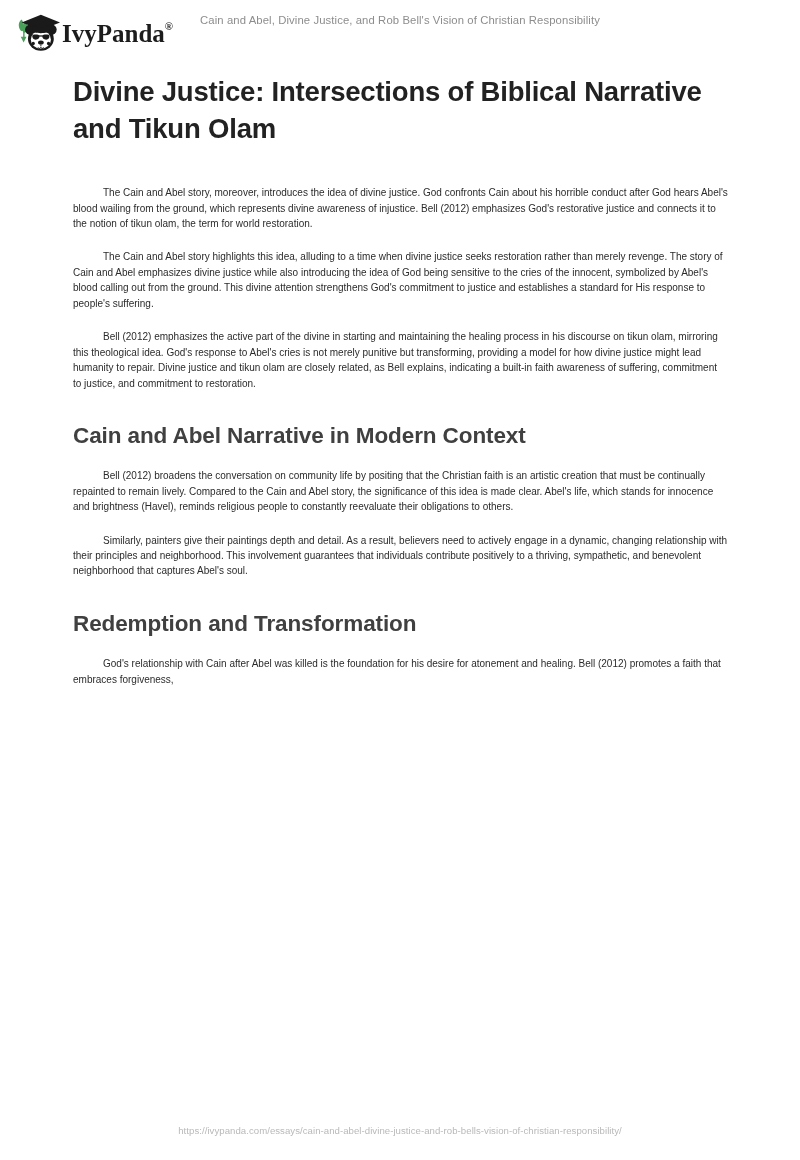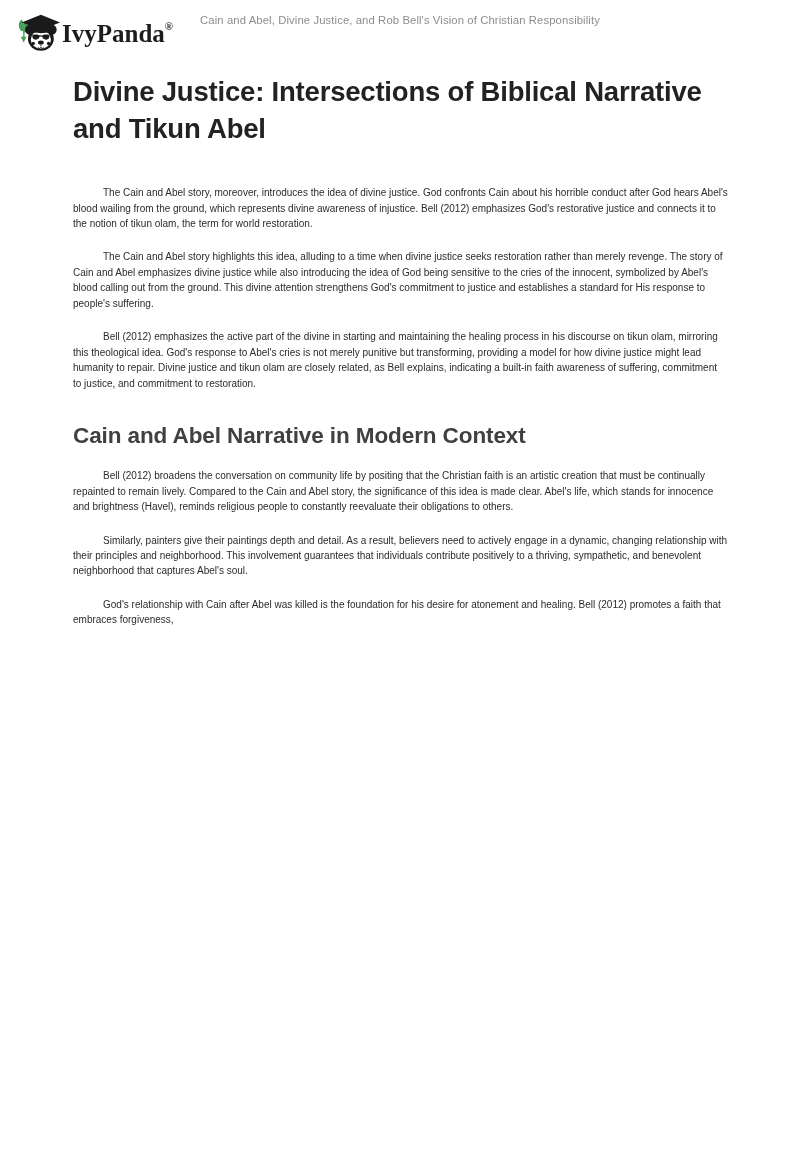--- a/index.html
+++ b/index.html
@@ -183,30 +183,34 @@
         </g>
       </svg>
       <span class="brand-name"><span>IvyPanda</span><span class="brand-reg">®</span></span>
     </div>
 
     <div class="header-title">Cain and Abel, Divine Justice, and Rob Bell's Vision of Christian Responsibility</div>
   </div>
 
   <div class="content">
 
-    <h1 class="doc-title">Divine Justice: Intersections of Biblical Narrative and Tikun Abel</h1>
+    <h1 class="doc-title">Divine Justice: Intersections of Biblical Narrative and Tikun Olam</h1>
     <div class="spacer-after-title"></div>
 
     <p class="body-par">The Cain and Abel story, moreover, introduces the idea of divine justice. God confronts Cain about his horrible conduct after God hears Abel's blood wailing from the ground, which represents divine awareness of injustice. Bell (2012) emphasizes God's restorative justice and connects it to the notion of tikun olam, the term for world restoration.</p>
     <p class="body-par">The Cain and Abel story highlights this idea, alluding to a time when divine justice seeks restoration rather than merely revenge. The story of Cain and Abel emphasizes divine justice while also introducing the idea of God being sensitive to the cries of the innocent, symbolized by Abel's blood calling out from the ground. This divine attention strengthens God's commitment to justice and establishes a standard for His response to people's suffering.</p>
     <p class="body-par">Bell (2012) emphasizes the active part of the divine in starting and maintaining the healing process in his discourse on tikun olam, mirroring this theological idea. God's response to Abel's cries is not merely punitive but transforming, providing a model for how divine justice might lead humanity to repair. Divine justice and tikun olam are closely related, as Bell explains, indicating a built-in faith awareness of suffering, commitment to justice, and commitment to restoration.</p>
 
     <h2 class="section-title">Cain and Abel Narrative in Modern Context</h2>
 
     <p class="body-par">Bell (2012) broadens the conversation on community life by positing that the Christian faith is an artistic creation that must be continually repainted to remain lively. Compared to the Cain and Abel story, the significance of this idea is made clear. Abel's life, which stands for innocence and brightness (Havel), reminds religious people to constantly reevaluate their obligations to others.</p>
     <p class="body-par">Similarly, painters give their paintings depth and detail. As a result, believers need to actively engage in a dynamic, changing relationship with their principles and neighborhood. This involvement guarantees that individuals contribute positively to a thriving, sympathetic, and benevolent neighborhood that captures Abel's soul.</p>
 
+    <h2 class="section-title">Redemption and Transformation</h2>
 
     <p class="body-par">God's relationship with Cain after Abel was killed is the foundation for his desire for atonement and healing. Bell (2012) promotes a faith that embraces forgiveness,</p>
   </div>
 
+  <div class="page-footer">
+    <span class="footer-url">https://ivypanda.com/essays/cain-and-abel-divine-justice-and-rob-bells-vision-of-christian-responsibility/</span>
+  </div>
 
 </div>
 
 </body></html>

